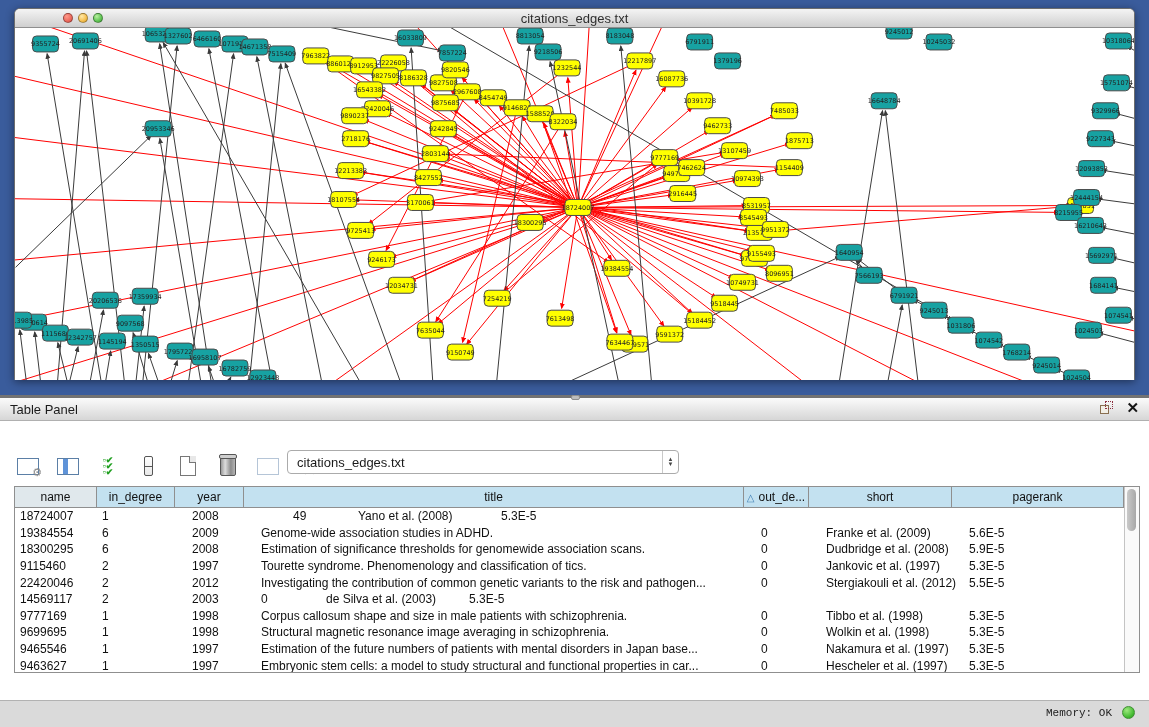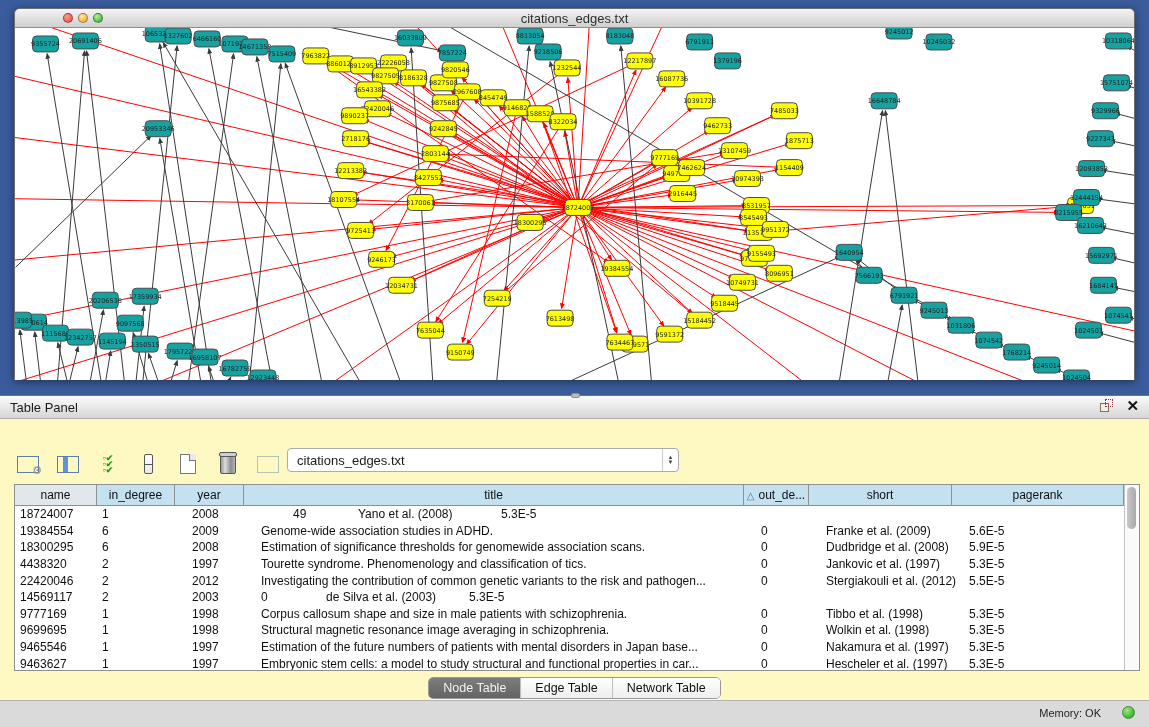--- a/index.html
+++ b/index.html
@@ -20,21 +20,21 @@
   .light { width:10px; height:10px; border-radius:50%; border:1px solid rgba(0,0,0,.35); }
   .light.red   { background:radial-gradient(circle at 35% 30%, #ff9a8a, #ec6a5e 60%, #c8473c); }
   .light.yellow{ background:radial-gradient(circle at 35% 30%, #ffe9a8, #f5bf4f 60%, #cf9a2e); }
   .light.green { background:radial-gradient(circle at 35% 30%, #b8f0a0, #61c555 60%, #3f9e37); }
   #net-title { position:absolute; left:0; right:0; top:2px; text-align:center;
     font-size:13px; color:#2e2e2e; }
   #graph-wrap { width:1119px; height:352px; background:#ffffff; overflow:hidden; }
 
   
   #table-panel { position:absolute; left:0; top:395px; width:1149px; height:332px;
-    background:#fef9c3; border-top:1px solid #737373; }
+    background:#ffffff; border-top:3px solid #737373; }
   #panel-header { height:23px; background:linear-gradient(#fbfbfb,#d6d6d6);
     border-bottom:1px solid #b0b0b0; position:relative; }
   #panel-title { position:absolute; left:10px; top:4px; font-size:13px; color:#1c1c1c; }
   #panel-header-icons { position:absolute; right:10px; top:3px; display:flex; gap:12px; align-items:center; }
   .float-icon { width:14px; height:14px; position:relative; }
   .float-icon .sq1 { position:absolute; left:0; top:4px; width:9px; height:9px;
     border:1px solid #8a6f50; background:#f2efe6; }
   .float-icon .sq2 { position:absolute; left:5px; top:0; width:8px; height:8px;
     border:1px dotted #8c2f3f; }
   .close-x { font-size:15px; font-weight:bold; color:#141414; line-height:14px; }
@@ -93,21 +93,21 @@
   #tabs { position:absolute; left:0; right:0; top:281px; display:flex; justify-content:center; }
   #tabs-inner { display:flex; height:22px; border:1px solid #979797; border-radius:5px;
     overflow:hidden; background:#fff; box-shadow:0 1px 1px rgba(255,255,255,.8); }
   .tab { padding:0 14px; font-size:12.5px; display:flex; align-items:center;
     background:linear-gradient(#ffffff,#eeeeee); color:#111; border-right:1px solid #bdbdbd; }
   .tab:last-child { border-right:none; }
   .tab.selected { background:linear-gradient(#7d7d7d,#646464); color:#f2f2f2; }
 
   #status-bar { position:absolute; left:0; right:0; bottom:0; height:27px;
     background:#dadada; border-top:1px solid #b2b2b2; }
-  #mem { position:absolute; right:14px; top:5px; display:flex; align-items:center; gap:21px; }
+  #mem { position:absolute; right:14px; top:5px; display:flex; align-items:center; gap:10px;font-family:Liberation Mono, monospace; }
   #mem-label { font-size:11px; color:#1d1d1d; }
   #mem-dot { width:13px; height:13px; border-radius:50%; border:1px solid #3f8f33;
     background:radial-gradient(circle at 35% 30%, #9fe97f, #44bb32 65%, #2f8f22); }
 
   
   #splitter-nub { position:absolute; left:571px; top:-3px; width:9px; height:5px;
     background:#bdbdbd; border:1px solid #8e8e8e; border-radius:2px; }
 </style>
 </head>
 <body>
@@ -831,21 +831,21 @@
             <div class="tr">
               <div class="td" style="width: 82px; flex: 0 0 auto;">18300295</div>
               <div class="td" style="width: 90px; flex: 0 0 auto;">6</div>
               <div class="td" style="width: 69px; flex: 0 0 auto;">2008</div>
               <div class="td" style="width: 500px; flex: 0 0 auto;">Estimation of significance thresholds for genomewide association scans.</div>
               <div class="td" style="width: 65px; flex: 0 0 auto;">0</div>
               <div class="td" style="width: 143px; flex: 0 0 auto;">Dudbridge et al. (2008)</div>
               <div class="td" style="width: 160px; flex: 1 1 0%;">5.9E-5</div>
             </div>
             <div class="tr">
-              <div class="td" style="width: 82px; flex: 0 0 auto;">4438320</div>
+              <div class="td" style="width: 82px; flex: 0 0 auto;">9115460</div>
               <div class="td" style="width: 90px; flex: 0 0 auto;">2</div>
               <div class="td" style="width: 69px; flex: 0 0 auto;">1997</div>
               <div class="td" style="width: 500px; flex: 0 0 auto;">Tourette syndrome. Phenomenology and classification of tics.</div>
               <div class="td" style="width: 65px; flex: 0 0 auto;">0</div>
               <div class="td" style="width: 143px; flex: 0 0 auto;">Jankovic et al. (1997)</div>
               <div class="td" style="width: 160px; flex: 1 1 0%;">5.3E-5</div>
             </div>
             <div class="tr">
               <div class="td" style="width: 82px; flex: 0 0 auto;">22420046</div>
               <div class="td" style="width: 90px; flex: 0 0 auto;">2</div>
@@ -899,27 +899,20 @@
               <div class="td" style="width: 143px; flex: 0 0 auto;">Hescheler et al. (1997)</div>
               <div class="td" style="width: 160px; flex: 1 1 0%;">5.3E-5</div>
             </div>
           </div>
       </div>
       <div id="vscroll">
         <div class="thumb"></div>
       </div>
     </div>
 
-    <div id="tabs">
-      <div id="tabs-inner">
-          <div class="tab selected">Node Table</div>
-          <div class="tab">Edge Table</div>
-          <div class="tab">Network Table</div>
-        </div>
-    </div>
 
     <div id="status-bar">
       <div id="mem">
         <span id="mem-label">Memory: OK</span>
         <span id="mem-dot"></span>
       </div>
     </div>
   </div>
 </div>
 

